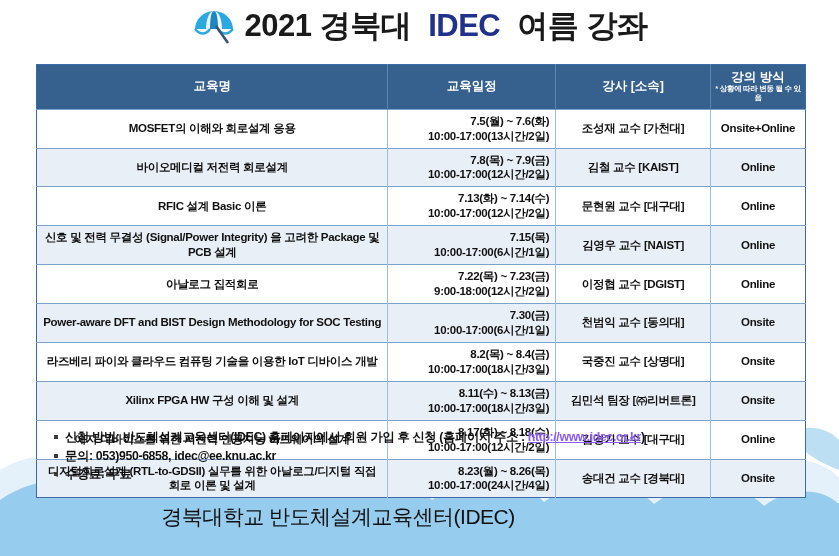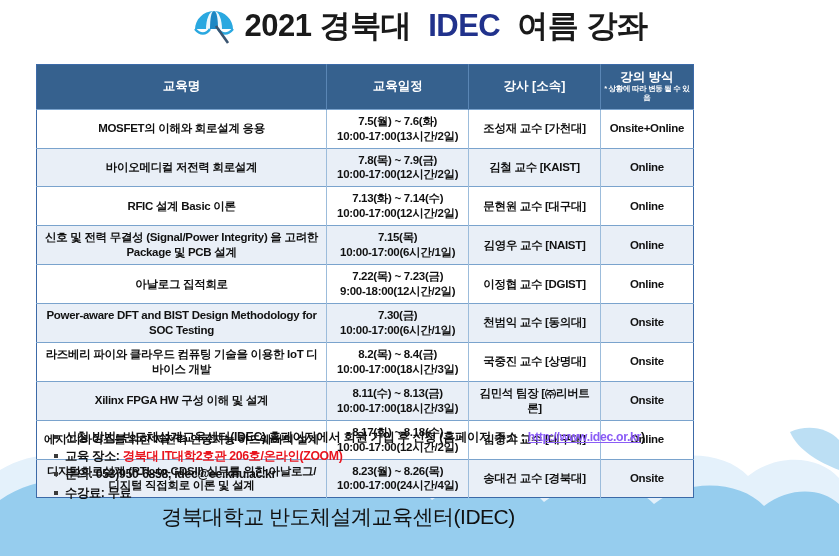--- a/index.html
+++ b/index.html
@@ -53,21 +53,21 @@
   }
 
   
   #course-table-wrap {
     position: absolute;
     left: 36px; top: 64px;
     width: 770px;
     z-index: 3;
   }
   table#course-table {
-    width: 658px;
+    width: 770px;
     border-collapse: collapse;
     border: 1px solid #3c6aa8;
     background: #c4b5fd;
   }
   #course-table thead th {
     background: #36618e;
     color: #ffffff;
     font-size: 12.5px;
     font-weight: bold;
     text-align: center;
@@ -94,21 +94,21 @@
     padding: 4px 6px;
     line-height: 1.3;
     vertical-align: middle;
     letter-spacing: -0.3px;
   }
   #course-table tbody td:last-child { border-right: none; }
   #course-table tbody tr.alt td { background: #e9eff7; }
   #course-table tbody tr:not(.alt) td { background: #ffffff; }
 
   .col-name     { width: 352px; text-align: center; }
-  .col-schedule { width: 168px; text-align: center; }
+  .col-schedule { width: 168px; text-align: right; }
   .col-teacher  { width: 155px; text-align: center; }
   .col-mode     { width: 95px;  text-align: center; }
 
   .sched-line2 { display: block; }
 
   
   #notes {
     position: absolute;
     left: 54px; top: 428px;
     width: 760px;
@@ -262,26 +262,20 @@
 
 <div id="notes">
 
   <div class="note-row">
     <span class="note-bullet"></span>
     <span>
       <span>신청 방법: 반도체설계교육센터(IDEC) 홈페이지에서 회원 가입 후 신청 (홈페이지 주소 : </span><a class="hl-link" href="#">http://www.idec.or.kr</a><span>)</span>
     </span>
   </div>
 
-  <div class="note-row">
-    <span class="note-bullet"></span>
-    <span>
-      <span>교육 장소: </span><span class="hl-red">경북대 IT대학2호관 206호/온라인(ZOOM)</span>
-    </span>
-  </div>
 
   <div class="note-row">
     <span class="note-bullet"></span>
     <span>문의: 053)950-6858, idec@ee.knu.ac.kr</span>
   </div>
 
   <div class="note-row">
     <span class="note-bullet"></span>
     <span>수강료: 무료</span>
   </div>

